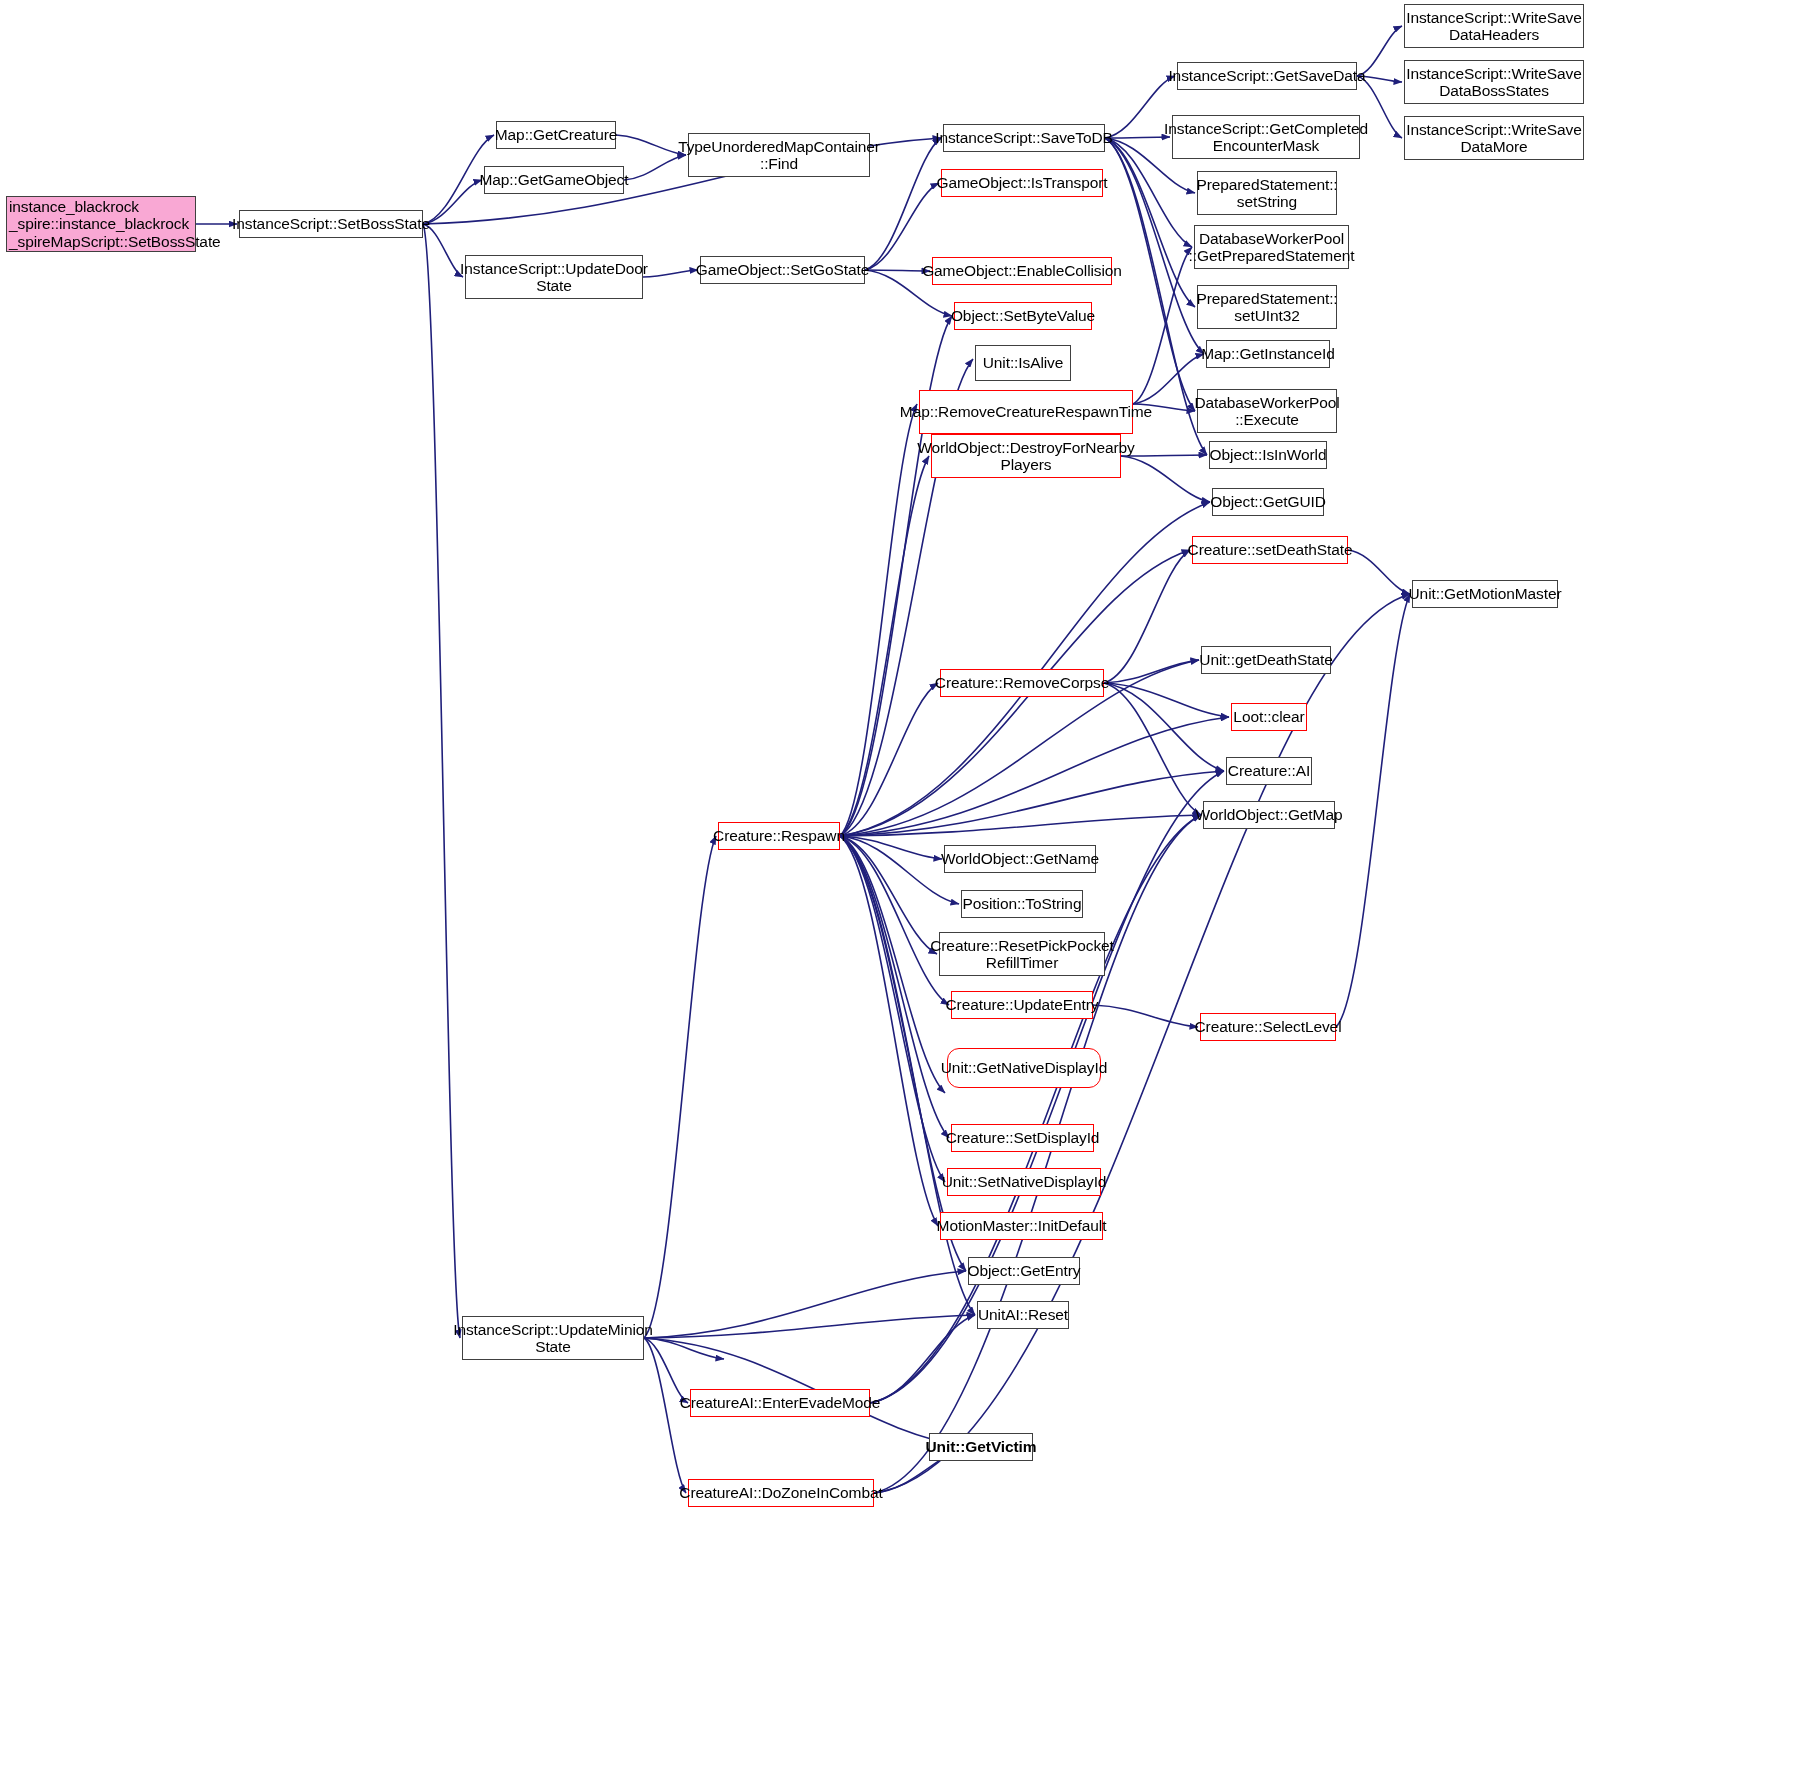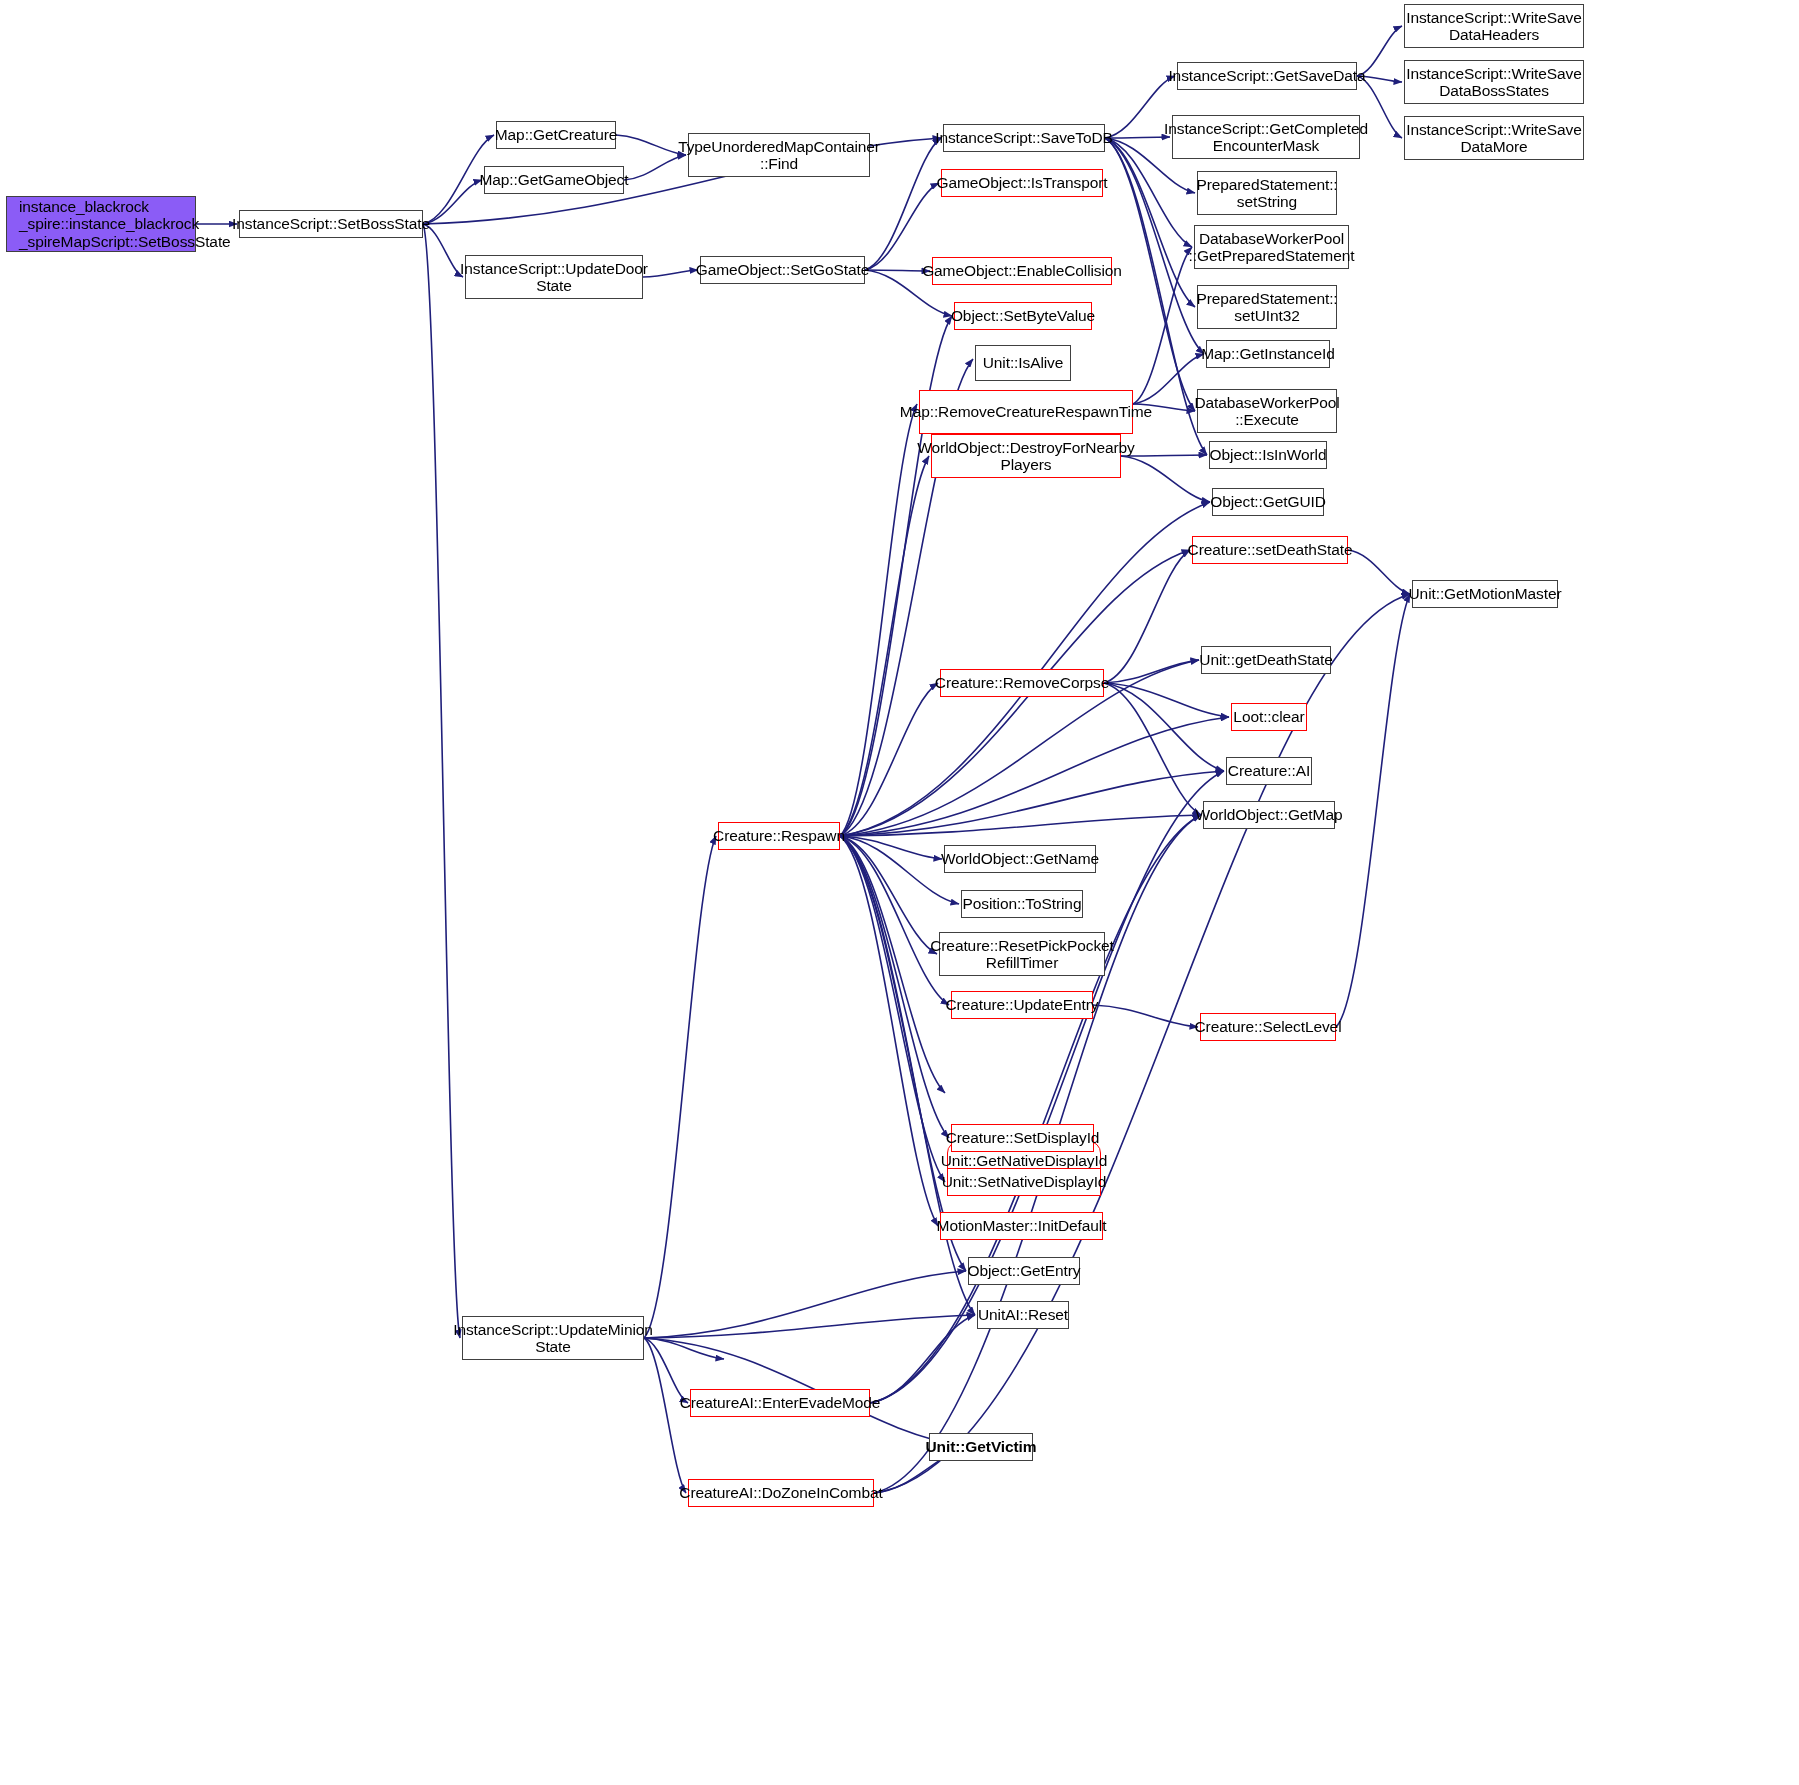--- a/index.html
+++ b/index.html
@@ -37,26 +37,26 @@
     border: 1.3px solid #404040;
     padding: 1px 4px;
     white-space: pre-line;
     letter-spacing: -0.1px;
   }
   .node.red {
     border-color: #ff0000;
     border-width: 1.6px;
   }
   .node.root {
-    background: #8b5cf6;
+    background: #f9a8d4;
     border-color: #404040;
     border-width: 1.5px;
     text-align: left;
     justify-content: flex-start;
-    padding-left: 12px;
+    padding-left: 2px;
   }
 </style>
 </head>
 <body>
 
 <div id="canvas">
   <svg id="edge-layer" viewBox="0 0 1799 1785">
     <defs>
       <marker id="arrow" markerWidth="9" markerHeight="7" refX="8.5" refY="3.5" orient="auto" markerUnits="userSpaceOnUse">
         <polygon points="0 0, 9 3.5, 0 7" fill="#1f1f7a"></polygon>
@@ -183,21 +183,21 @@
       <div class="node red" style="left: 1231px; top: 703px; width: 76px; height: 28px;">Loot::clear</div>
       <div class="node" style="left: 1226px; top: 757px; width: 86px; height: 28px;">Creature::AI</div>
       <div class="node" style="left: 1203px; top: 801px; width: 132px; height: 28px;">WorldObject::GetMap</div>
       <div class="node red" style="left: 718px; top: 822px; width: 122px; height: 28px;">Creature::Respawn</div>
       <div class="node" style="left: 944px; top: 845px; width: 152px; height: 28px;">WorldObject::GetName</div>
       <div class="node" style="left: 961px; top: 890px; width: 122px; height: 28px;">Position::ToString</div>
       <div class="node" style="left: 939px; top: 932px; width: 166px; height: 44px;">Creature::ResetPickPocket
 RefillTimer</div>
       <div class="node red" style="left: 951px; top: 991px; width: 142px; height: 28px;">Creature::UpdateEntry</div>
       <div class="node red" style="left: 1200px; top: 1013px; width: 136px; height: 28px;">Creature::SelectLevel</div>
-      <div class="node red" style="left: 947px; top: 1141px; width: 154px; height: 40px; border-radius: 12px;">Unit::GetNativeDisplayId</div>
+      <div class="node red" style="left: 947px; top: 1048px; width: 154px; height: 40px; border-radius: 12px;">Unit::GetNativeDisplayId</div>
       <div class="node red" style="left: 951px; top: 1124px; width: 143px; height: 28px;">Creature::SetDisplayId</div>
       <div class="node red" style="left: 947px; top: 1168px; width: 154px; height: 28px;">Unit::SetNativeDisplayId</div>
       <div class="node red" style="left: 940px; top: 1212px; width: 163px; height: 28px;">MotionMaster::InitDefault</div>
       <div class="node" style="left: 968px; top: 1257px; width: 112px; height: 28px;">Object::GetEntry</div>
       <div class="node" style="left: 977px; top: 1301px; width: 92px; height: 28px;">UnitAI::Reset</div>
       <div class="node" style="left: 462px; top: 1316px; width: 182px; height: 44px;">InstanceScript::UpdateMinion
 State</div>
       <div class="node red" style="left: 726px; top: 1345px; width: 112px; height: 28px; margin-top: 44px;">Unit::IsInCombat</div>
       <div class="node red" style="left: 690px; top: 1389px; width: 180px; height: 28px;">CreatureAI::EnterEvadeMode</div>
       <div class="node" style="left: 929px; top: 1433px; width: 104px; height: 28px; font-weight: bold;">Unit::GetVictim</div>

